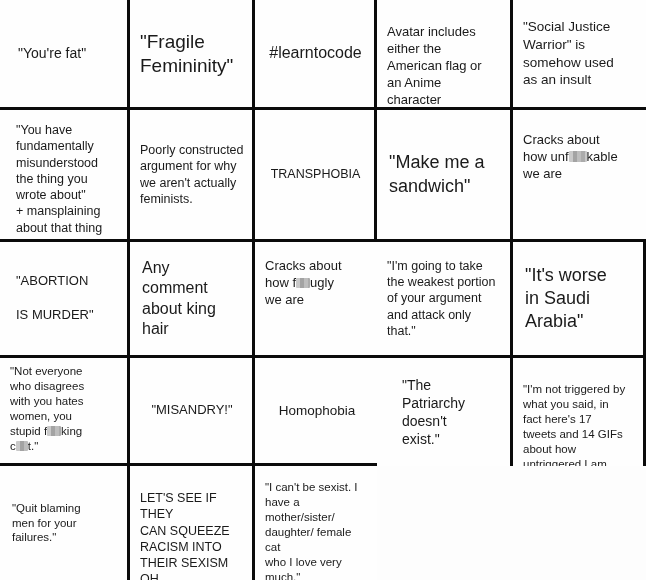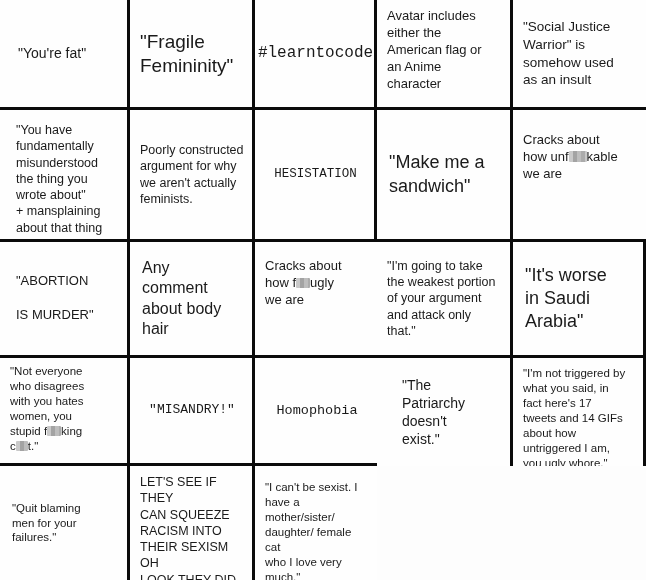--- a/index.html
+++ b/index.html
@@ -24,41 +24,41 @@
     justify-content: center;
     align-items: flex-start;
     padding: 8px 8px 8px 10px;
     line-height: 1.3;
     overflow: hidden;
   }
   .cell.last-col { border-right: none; }
   .cell.last-row { border-bottom: none; }
 
   .v-top { justify-content: flex-start; }
-  .h-center { align-items: center; text-align: left; font-family: Liberation Mono, monospace; }
+  .h-center { align-items: center; text-align: left; }
 
   .cell-text { white-space: pre-line; display: inline; margin-top: 8px; }
   .txt-block { white-space: pre-line; }
 
   .fs10 { font-size: 10px; }
   .fs11 { font-size: 11.5px; }
   .fs12 { font-size: 12.5px; }
   .fs13 { font-size: 13px; }
   .fs135 { font-size: 13.5px; }
   .fs14 { font-size: 14px; }
   .fs16 { font-size: 16px; line-height: 1.28; }
   .fs18 { font-size: 18px; line-height: 1.28; }
   .fs19 { font-size: 19px; line-height: 1.25; }
 
   .pl16 { padding-left: 16px; }
   .pl18 { padding-left: 18px; }
   .pl12 { padding-left: 12px; }
   .pl25 { padding-left: 25px; }
   .pt6  { padding-top: 6px; }
-  .pt8  { padding-top: 8px; }
+  .pt8  { padding-top: 24px; }
   .pt12 { padding-top: 12px; }
   .pt14 { padding-top: 14px; }
   .pt16 { padding-top: 16px; }
   .pt22 { padding-top: 22px; }
 
   
   .censor {
     display: inline-block;
     width: 18px; height: 11px;
     border-radius: 1px;
@@ -117,41 +117,41 @@
 + mansplaining
 about that thing</span>
   </div>
   <div class="cell fs12">
     <span class="txt-block">Poorly constructed
 argument for why
 we aren't actually
 feminists.</span>
   </div>
   <div class="cell fs12 h-center">
-    <span class="txt-block">HESISTATION</span>
+    <span class="txt-block">TRANSPHOBIA</span>
   </div>
   <div class="cell fs18 pl12">
     <span class="txt-block">"Make me a
 sandwich"</span>
   </div>
   <div class="cell fs13 v-top pt22 last-col">
     <div class="txt-block"><span class="cell-text">Cracks about
 how unf</span><span class="censor"></span><span class="cell-text">kable
 we are</span></div>
   </div>
 
   <div class="cell fs13 pl16">
     <span class="txt-block">"ABORTION
 
 IS MURDER"</span>
   </div>
   <div class="cell fs16 pl12">
     <span class="txt-block">Any
 comment
-about body
+about king
 hair</span>
   </div>
   <div class="cell fs13 v-top pt16 last-col">
     <div class="txt-block"><span class="cell-text">Cracks about
 how f</span><span class="censor sm"></span><span class="cell-text">ugly
 we are</span></div>
   </div>
 
   <div class="cell fs12">
     <span class="txt-block">"I'm going to take

